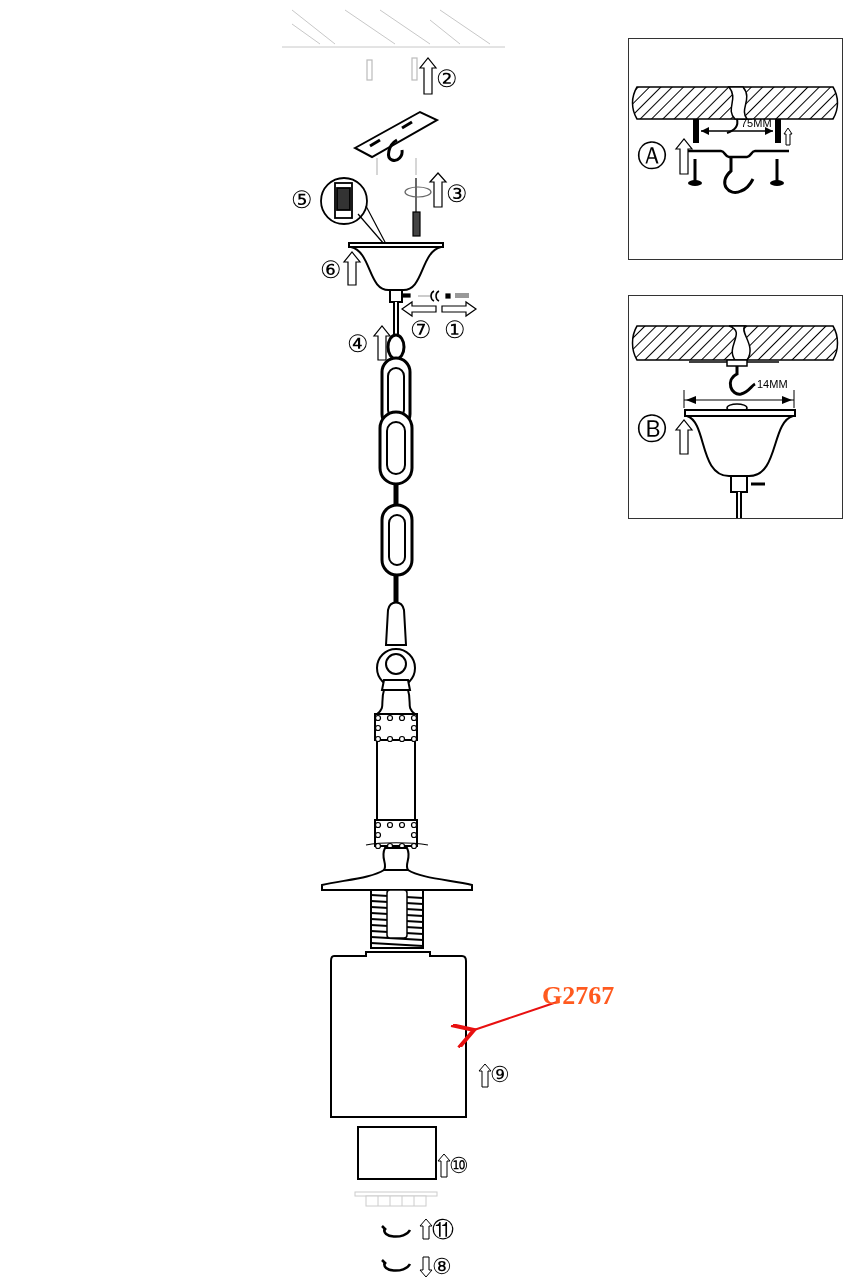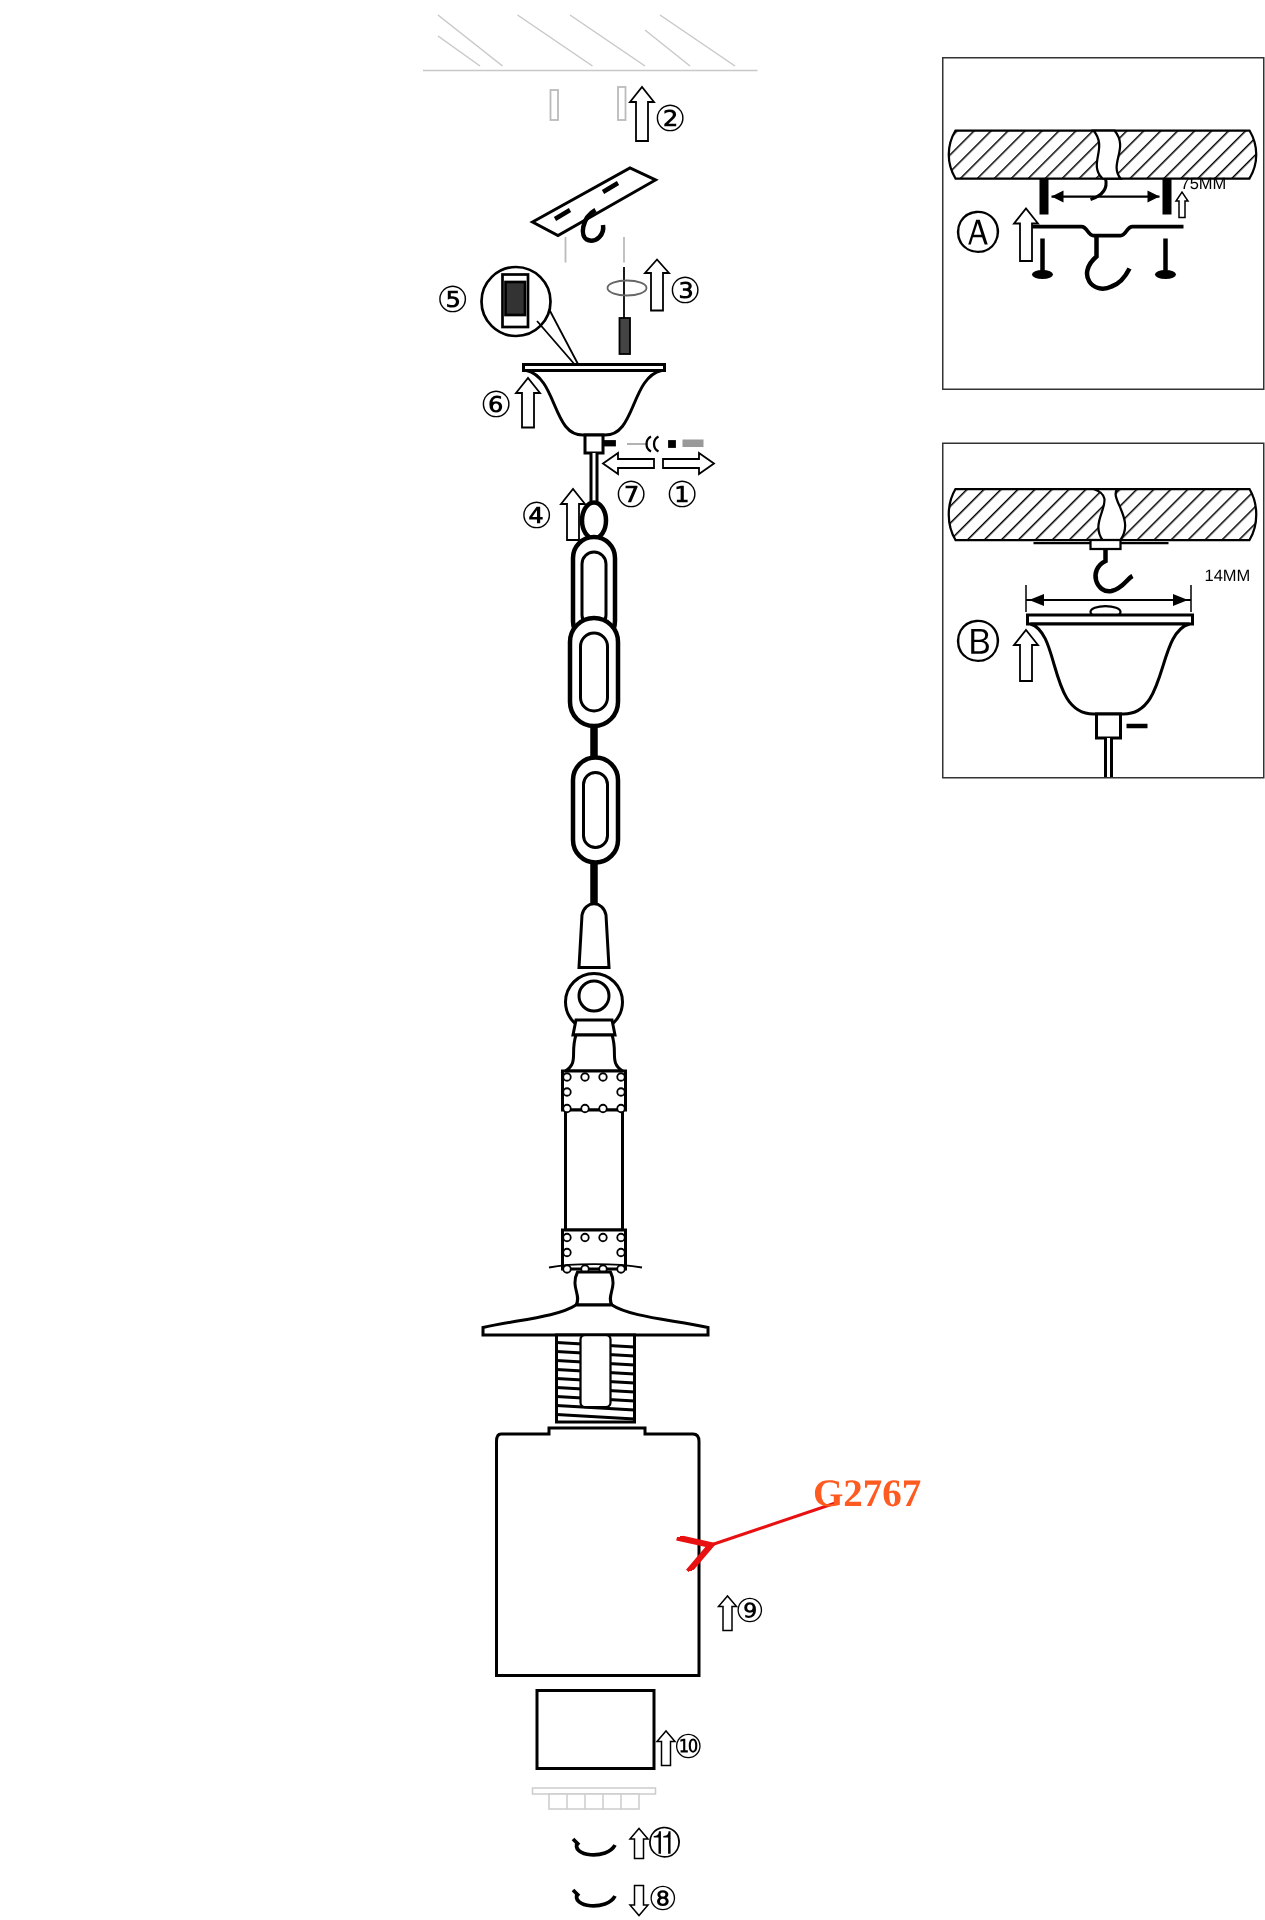--- a/index.html
+++ b/index.html
@@ -2,21 +2,21 @@
 <html><head>
 <meta charset="utf-8">
 <style>
   html,body{margin:0;padding:0;background:#fff;}
   body{width:843px;height:1280px;position:relative;overflow:hidden;font-family:"Liberation Serif","DejaVu Serif",serif;color:#000;}
   .abs{position:absolute;}
   .num{position:absolute;font-size:24px;line-height:1;font-family:"DejaVu Serif",serif;}
   .panel{position:absolute;border:1.5px solid #333;background:#fff;}
   .model{position:absolute;font-family:"Liberation Serif",serif;font-weight:bold;font-size:26px;}
   svg{position:absolute;left:0;top:0;}
-  .small-label{font-family:"Liberation Sans",sans-serif;font-size:11px;margin-left:46px;}
+  .small-label{font-family:"Liberation Sans",sans-serif;font-size:11px;}
 </style>
 </head>
 <body>
 
 <svg width="843" height="1280" viewBox="0 0 843 1280">
   <defs>
     <pattern id="hatch" width="8" height="8" patternUnits="userSpaceOnUse" patternTransform="rotate(45)">
       <line x1="0" y1="0" x2="0" y2="8" stroke="#000" stroke-width="2"></line>
     </pattern>
     <marker id="redhead" markerWidth="14" markerHeight="12" refX="2" refY="6" orient="auto">

